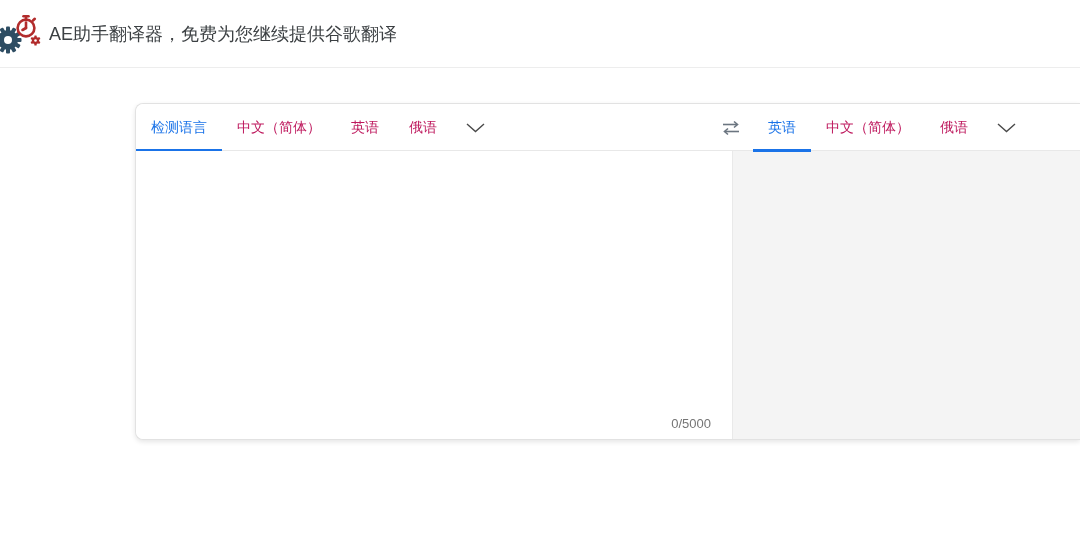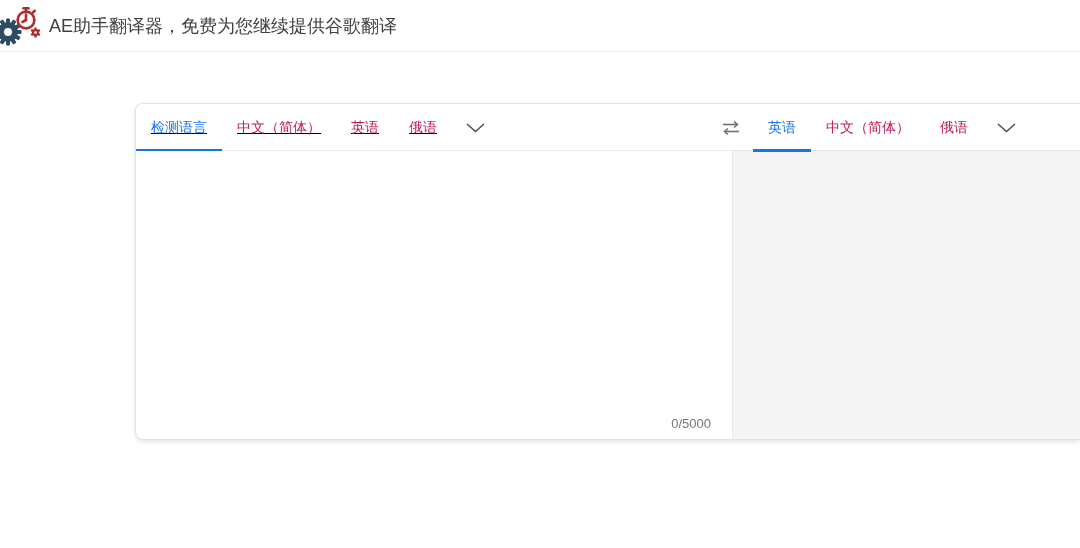--- a/index.html
+++ b/index.html
@@ -7,21 +7,21 @@
     width: 1080px; height: 548px;
     background: #ffffff;
     overflow: hidden;
     font-family: "Liberation Sans", "DejaVu Sans", sans-serif;
   }
 
   
   .app-header {
     position: absolute;
     top: 0; left: 0; right: 0;
-    height: 52px;
+    height: 68px;
     background: #ffffff;
     border-bottom: 1px solid #ededed;
     display: flex;
     align-items: center;
     text-align: center;
   }
   .logo-icon {
     flex: 0 0 auto;
     margin-left: -5px;
     margin-top: 2px;
@@ -54,21 +54,21 @@
     border-bottom: 1px solid #e8e8e8;
     background: #fff;
     border-radius: 8px 0 0 0;
   }
   .tabs-left, .tabs-right {
     position: absolute;
     top: 0; height: 47px;
     display: flex;
     align-items: stretch;
   }
-  .tabs-left  { left: 0; text-decoration: underline; }
+  .tabs-left  { left: 0; }
   .tabs-right { left: 617px; }
   .tab {
     padding: 0 15px;
     line-height: 47px;
     font-size: 14px;
     color: #be185d;
     cursor: pointer;
     white-space: nowrap;
     position: relative;
   }

